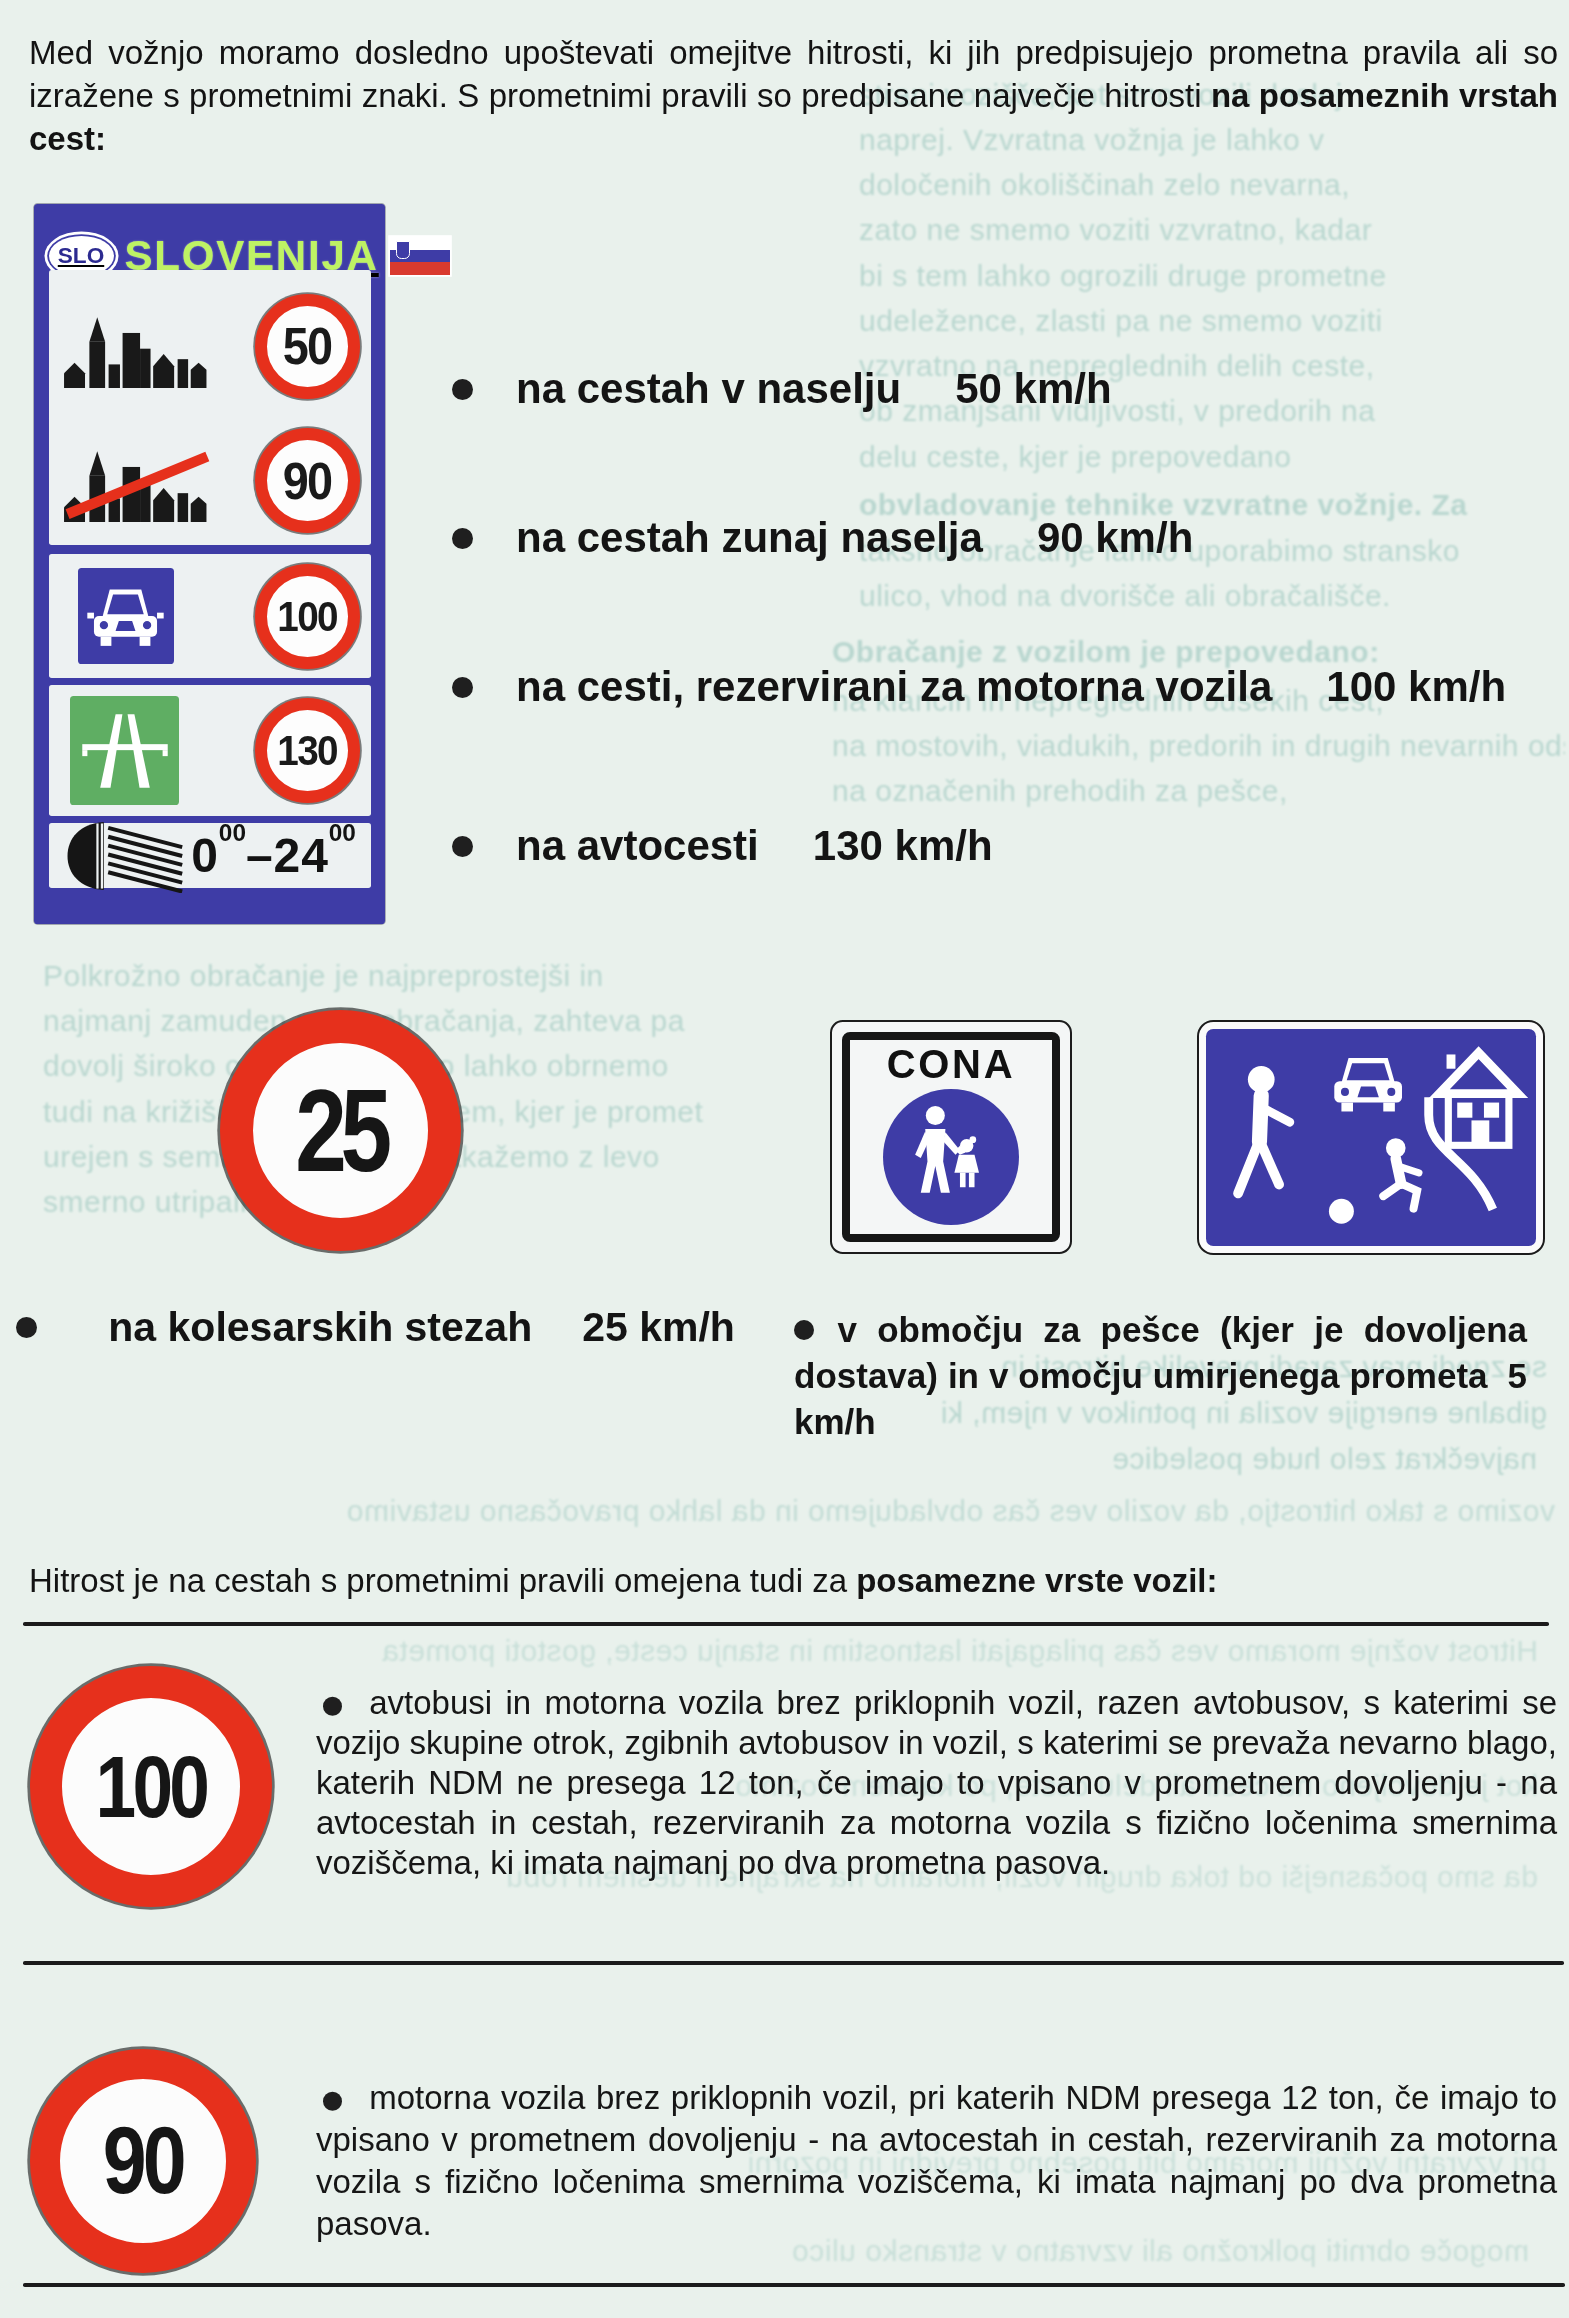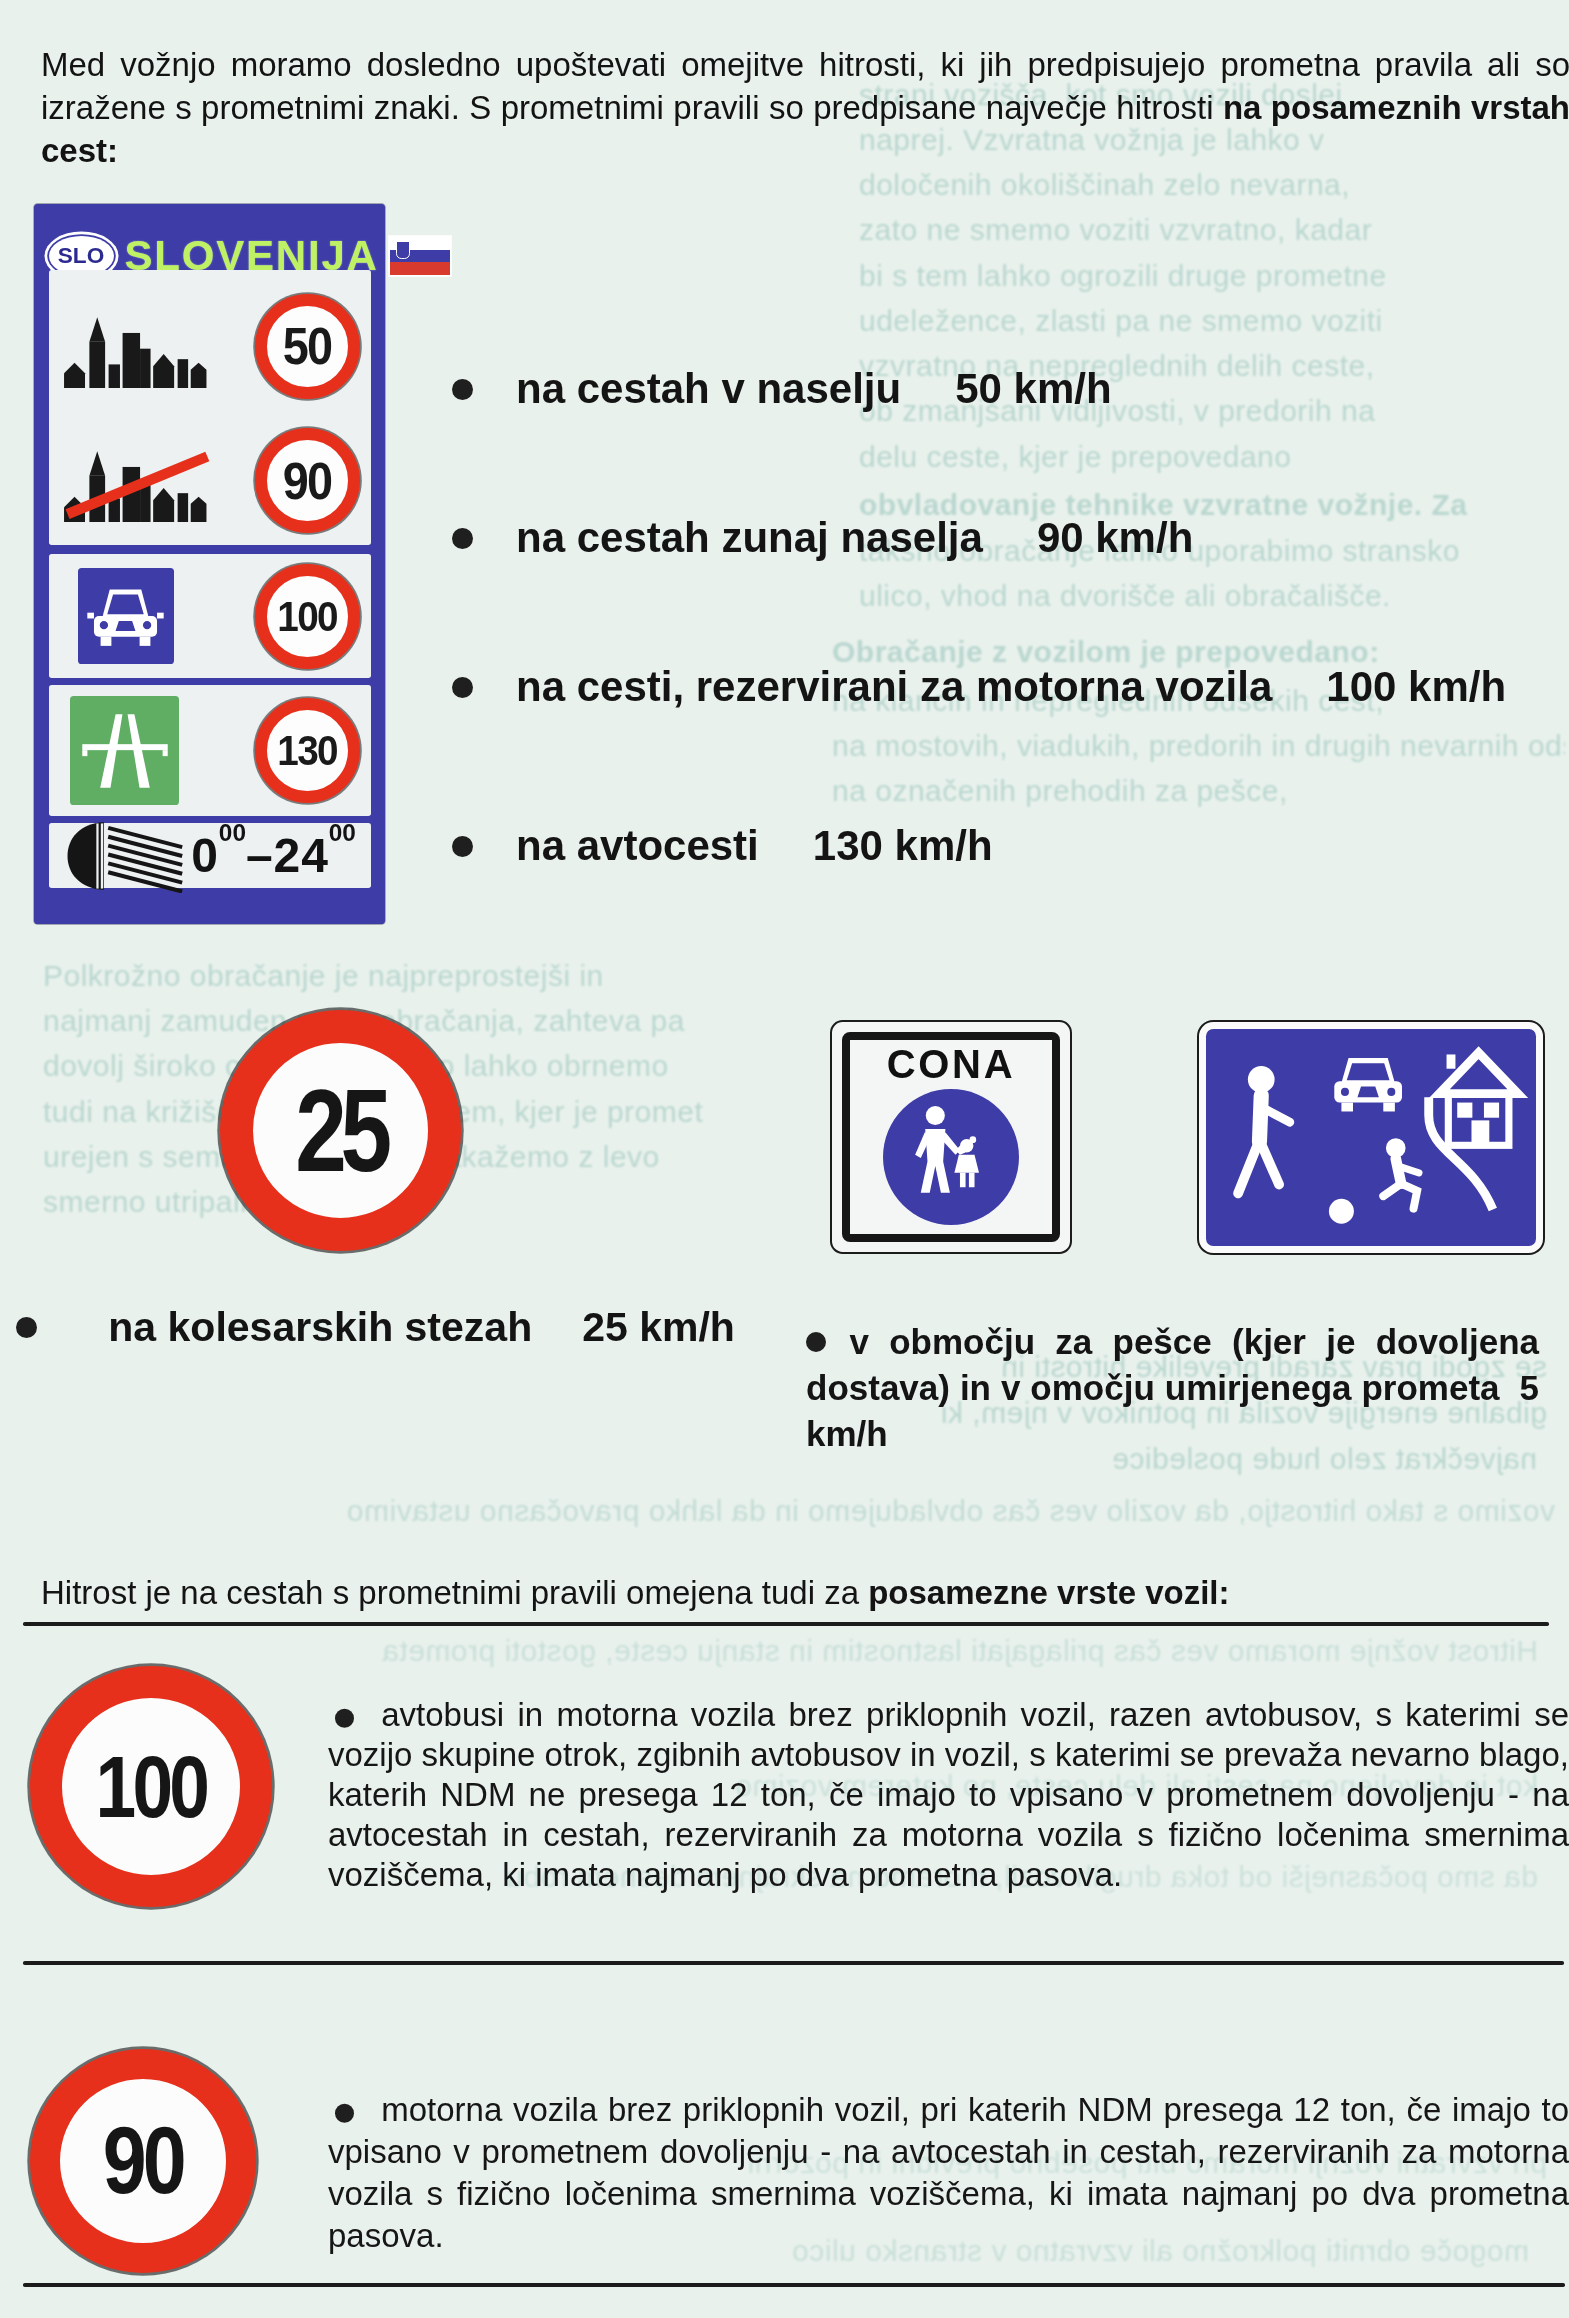--- a/index.html
+++ b/index.html
@@ -1,37 +1,37 @@
 <!DOCTYPE html>
 <html style="font-size:14.5px"><head>
 <meta charset="utf-8">
 <style>
   html,body { margin:0; padding:0; }
   body { font-family:"Liberation Sans","DejaVu Sans",sans-serif; background:#d8e2de; }
   .page { position:relative; width:1569px; height:2319px; background:#e9f1ec; overflow:hidden; }
 
-  p { margin:16px; }
+  p { margin:4px; }
 
   
   #ghost-layer { position:absolute; inset:0; overflow:hidden; }
   .ghost { position:absolute; font-size:30px; color:#55a094; opacity:.32; filter:blur(1.2px);
            white-space:nowrap; overflow:hidden; letter-spacing:0.5px; }
   .ghost.mir { transform:scaleX(-1); }
   .ghost.gb { font-weight:700; }
 
   
   .intro { position:absolute; left:25px; top:27px; width:1529px; font-size:33px; line-height:43px;
            text-align:justify; color:#131313; }
   .intro b { font-weight:700; }
 
   
   .panel { position:absolute; left:34px; top:204px; width:351px; height:720px; background:#3e3ca6;
            border-radius:3.6px; box-shadow:0 0 0 0.9px rgba(30,30,60,.35); }
   .panel-header { position:absolute; top:23.5px; left:0; right:0; height:56px; display:flex;
-                  align-items:center; padding:0 14.5px; box-sizing:border-box; gap:11px; }
+                  align-items:center; padding:0 14.5px; box-sizing:border-box; gap:11px;text-decoration:underline; }
   .slo-badge { width:65px; height:40px; background:#ffffff; border-radius:50%;
                box-shadow:0 0 0 1.8px #3e3ca6, 0 0 0 4.5px #ffffff; display:flex; align-items:center;
                justify-content:center; font-weight:700; font-size:22.6px; color:#2c2a90; flex:0 0 auto; }
   .country { flex:1; text-align:center; font-weight:700; font-size:42px; letter-spacing:1.8px;
              color:#bef264; text-shadow:0 0 1.8px rgba(255,255,255,.5); }
   .flag { position:relative; width:60px; height:38px; flex:0 0 auto;
           background:linear-gradient(#ffffff 0 33%, #3e3ca6 33% 66%, #d93a2e 66% 100%);
           box-shadow:0 0 0 1.8px #ffffff; }
   .flag-shield { position:absolute; left:6.3px; top:4.5px; width:11.8px; height:16.3px; background:#3e3ca6;
                  border:0.9px solid #fff; border-radius:0 0 5.4px 5.4px; }

